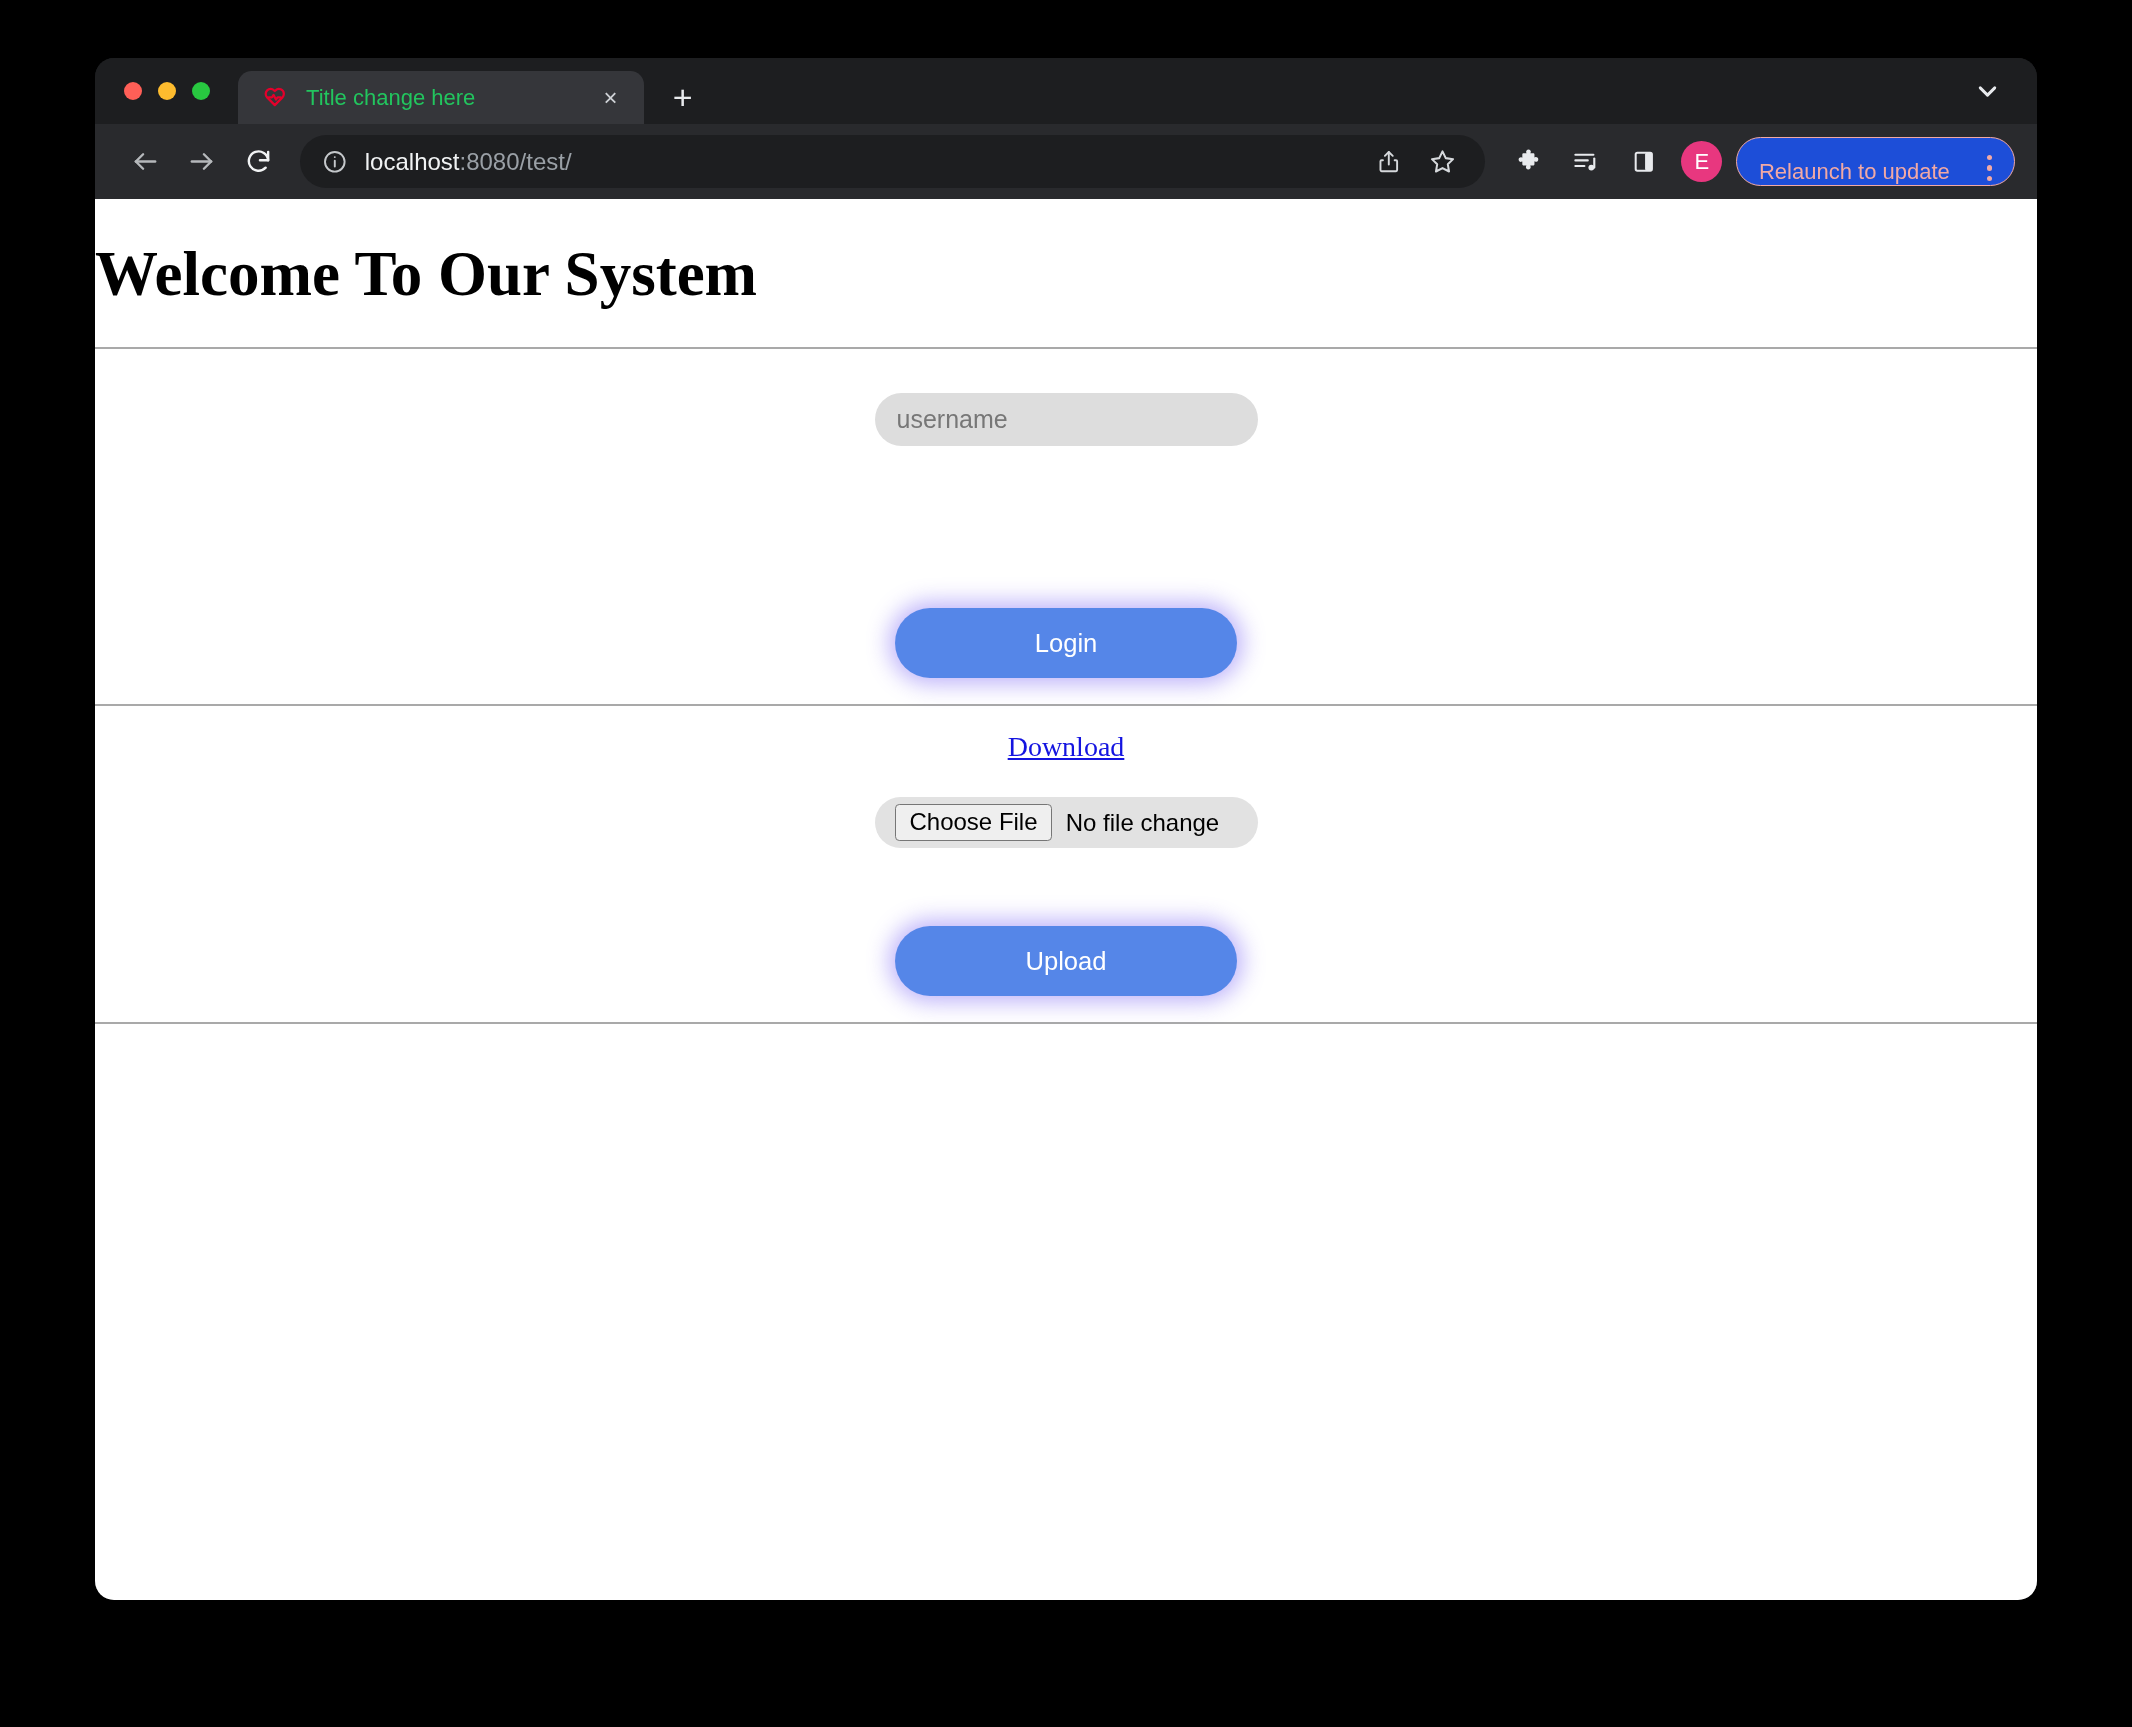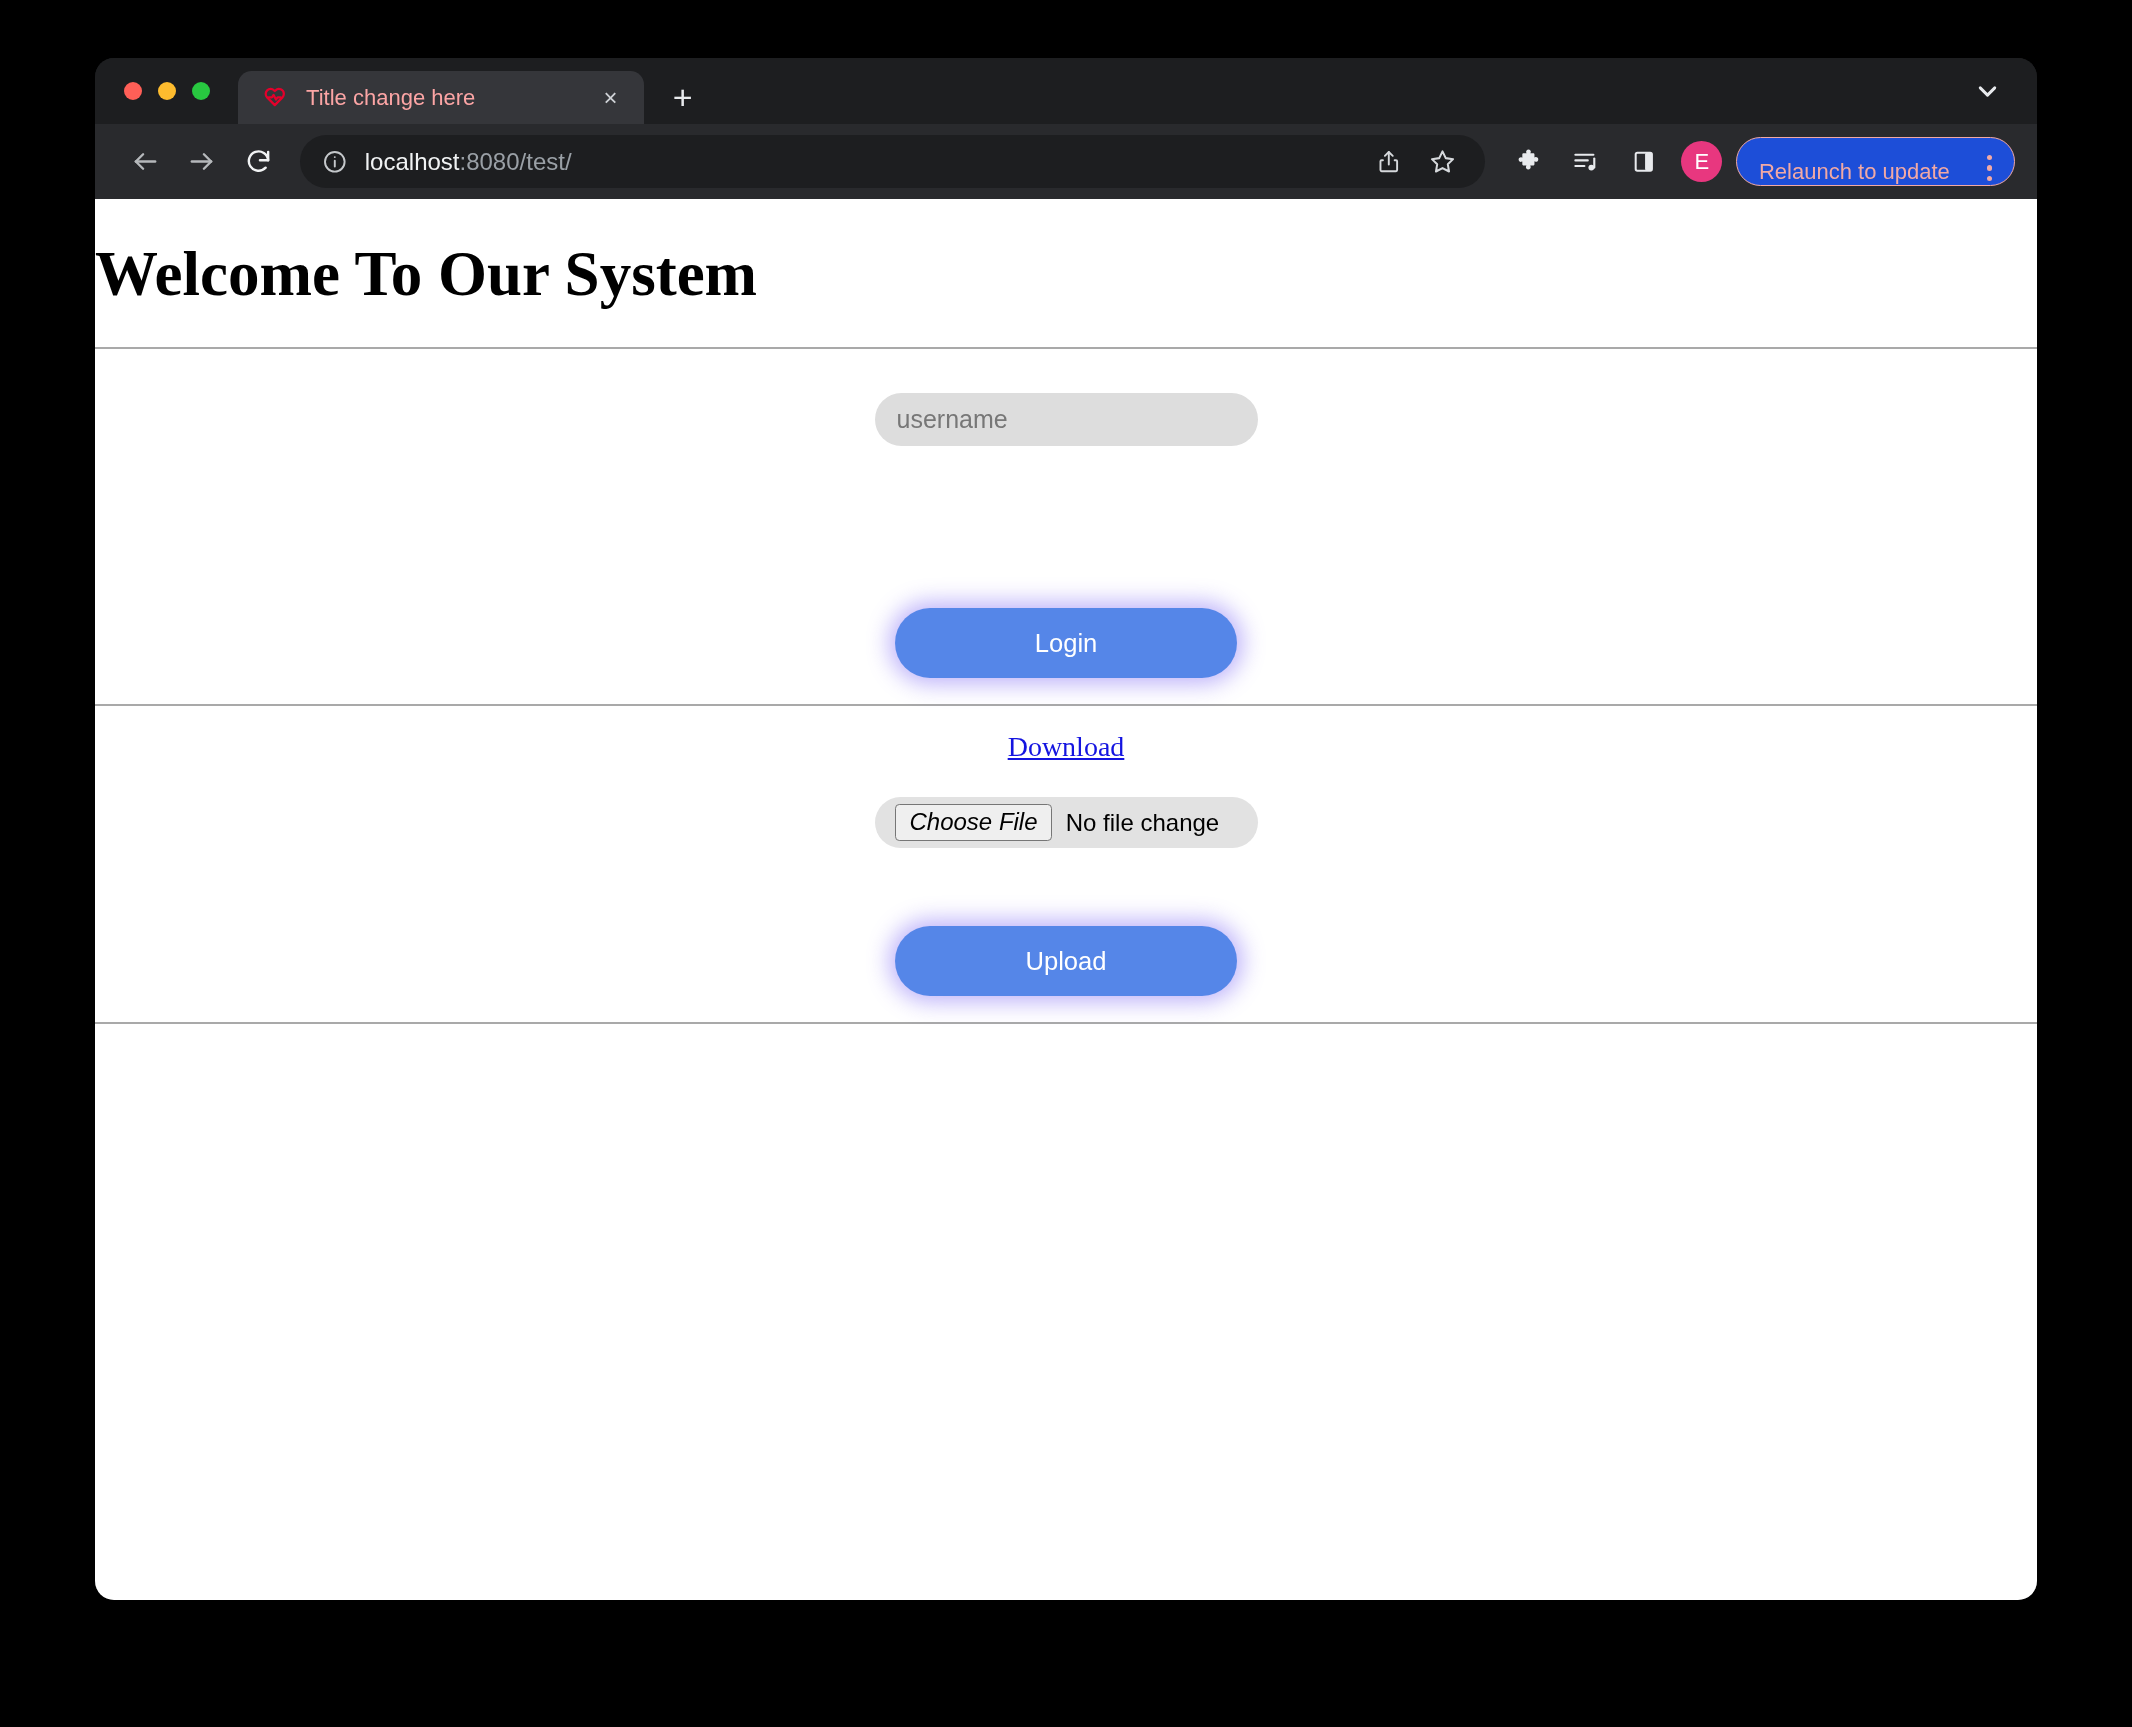--- a/index.html
+++ b/index.html
@@ -70,21 +70,21 @@
     margin-left: 8.5px;
   }
   .tab-favicon {
     width: 25.6px; height: 25.6px;
     flex: 0 0 auto;
     display: block;
     margin-right: 19px;
   }
   .tab-title {
     flex: 1 1 auto;
-    color: #fca5a5;
+    color: #22c55e;
     font-family: "Liberation Sans", sans-serif;
     font-size: 22px;
     white-space: nowrap;
     overflow: hidden;
     text-overflow: ellipsis;
   }
   .tab-close {
     width: 32px; height: 32px;
     flex: 0 0 auto;
     display: flex; align-items: center; justify-content: center;
@@ -290,21 +290,20 @@
   .choose-file-btn {
     background: #efefef;
     border: 1.7px solid #767676;
     border-radius: 4.3px;
     font-family: "Liberation Sans", sans-serif;
     font-size: 24px;
     color: #000000;
     padding: 4.3px 13.6px;
     line-height: 1.1;
     cursor: pointer;
-    font-style: italic;
   }
   .file-status {
     font-family: "Liberation Sans", sans-serif;
     font-size: 24px;
     color: #000000;
     white-space: nowrap;
   }
 
   .timestamp {
     text-align: center;

